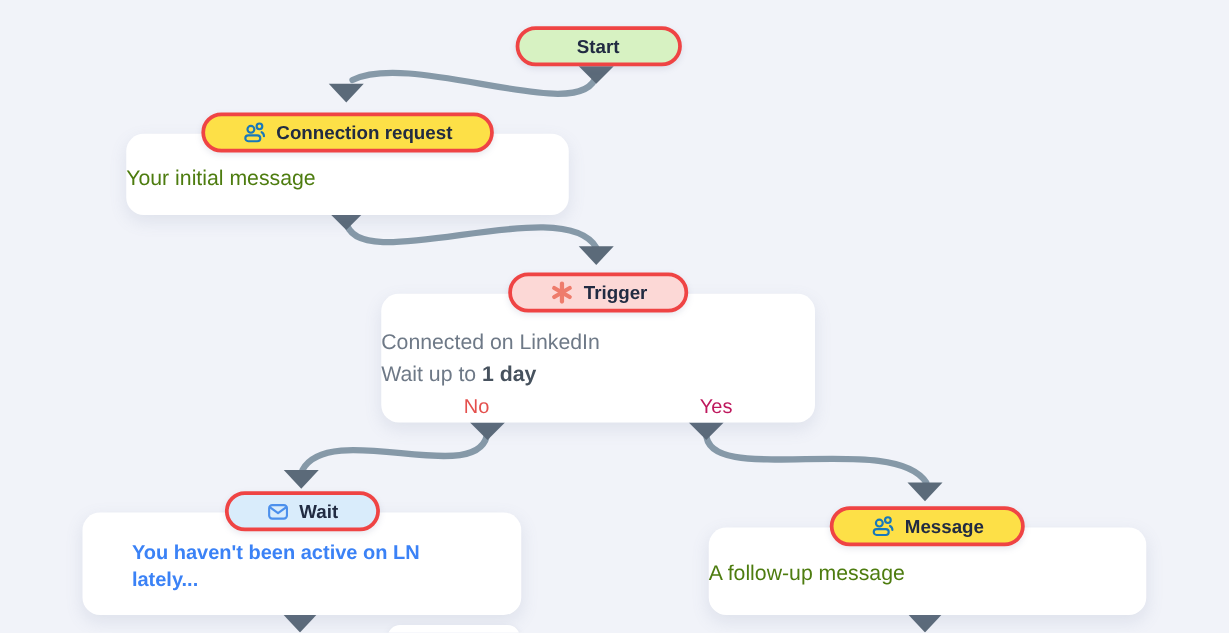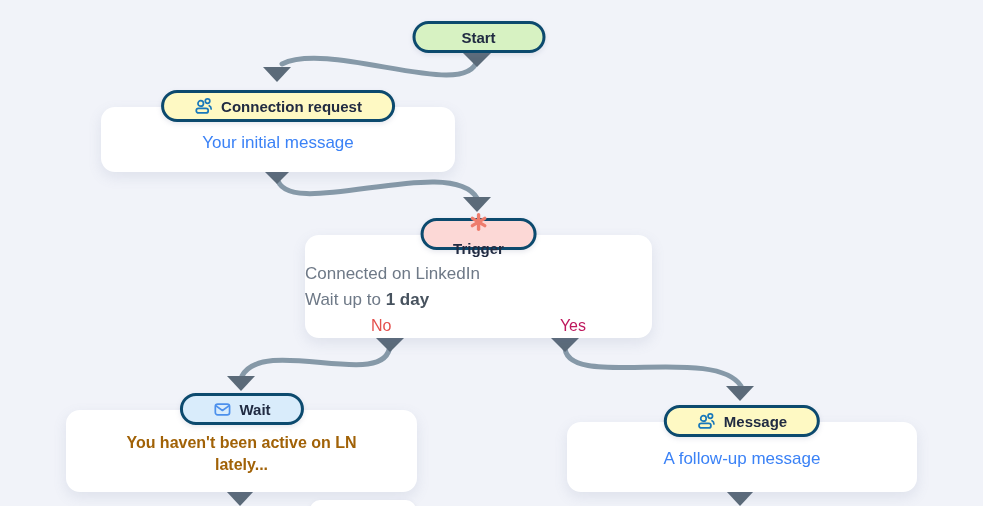--- a/index.html
+++ b/index.html
@@ -10,49 +10,49 @@
   }
   #edges{position:absolute;left:0;top:0;z-index:1;}
   .node{position:absolute;z-index:2;}
   .card{
     position:absolute;left:0;top:0;width:100%;height:100%;
     background:#ffffff;border-radius:14px;
     box-shadow:0 5px 14px rgba(108,120,155,.14);
   }
   .pill{
     position:absolute;left:50%;transform:translateX(-50%);top:-17px;
-    height:32px;box-sizing:border-box;border:3px solid #0c4a6e;
+    height:32px;box-sizing:border-box;border:3px solid #ef4444;
     border-radius:999px;display:inline-flex;align-items:center;justify-content:center;
     gap:8px;padding:0 30px;white-space:nowrap;
     font-size:15px;font-weight:700;color:#212b42;
     box-shadow:0 2px 5px rgba(120,130,160,.18);
     z-index:3;
   }
   .pill-green{background:#d7f2c2;}
-  .pill-blue{background:#fef9c3;justify-content:space-between;}
-  .pill-pink{background:#fcd8d6;flex-direction:column;}
+  .pill-blue{background:#fde047;justify-content:space-between;}
+  .pill-pink{background:#fcd8d6;}
   .pill-lightblue{background:#d9ecfb;}
   .icon{display:inline-flex;align-items:center;}
   .body-text{
-    text-align:center;color:#3b82f6;font-size:17px;line-height:26px;
+    color:#4d7c0f;font-size:17px;line-height:26px;
   }
   .conn-body{padding-top:23px;}
   .msg-body{padding-top:24px;}
   .trigger-body{padding-top:26px;text-align:left;font-size:17px;line-height:26px;color:#6e7987;}
   .trigger-body b{color:#47525e;font-weight:700;}
   .branches{
     position:absolute;left:0;right:0;bottom:3px;
     display:flex;justify-content:space-between;padding:0 66px;
     font-size:16px;font-weight:500;
   }
   .branch-no{color:#e4504d;}
   .branch-yes{color:#be185d;}
   .email-body{
-    padding-top:22px;text-align:center;font-size:16px;line-height:22px;
-    font-weight:700;color:#a16207;
+    padding-top:22px;text-align:left;font-size:16px;line-height:22px;
+    font-weight:700;color:#3b82f6;
   }
   .email-body > div{max-width:272px;margin:0 auto;}
   .partial-node{
     position:absolute;left:310px;top:500px;width:106px;height:12px;
     background:#ffffff;border-radius:10px 10px 0 0;z-index:2;
     box-shadow:0 2px 5px rgba(120,130,160,.18);
   }
 </style>
 </head>
 <body>

